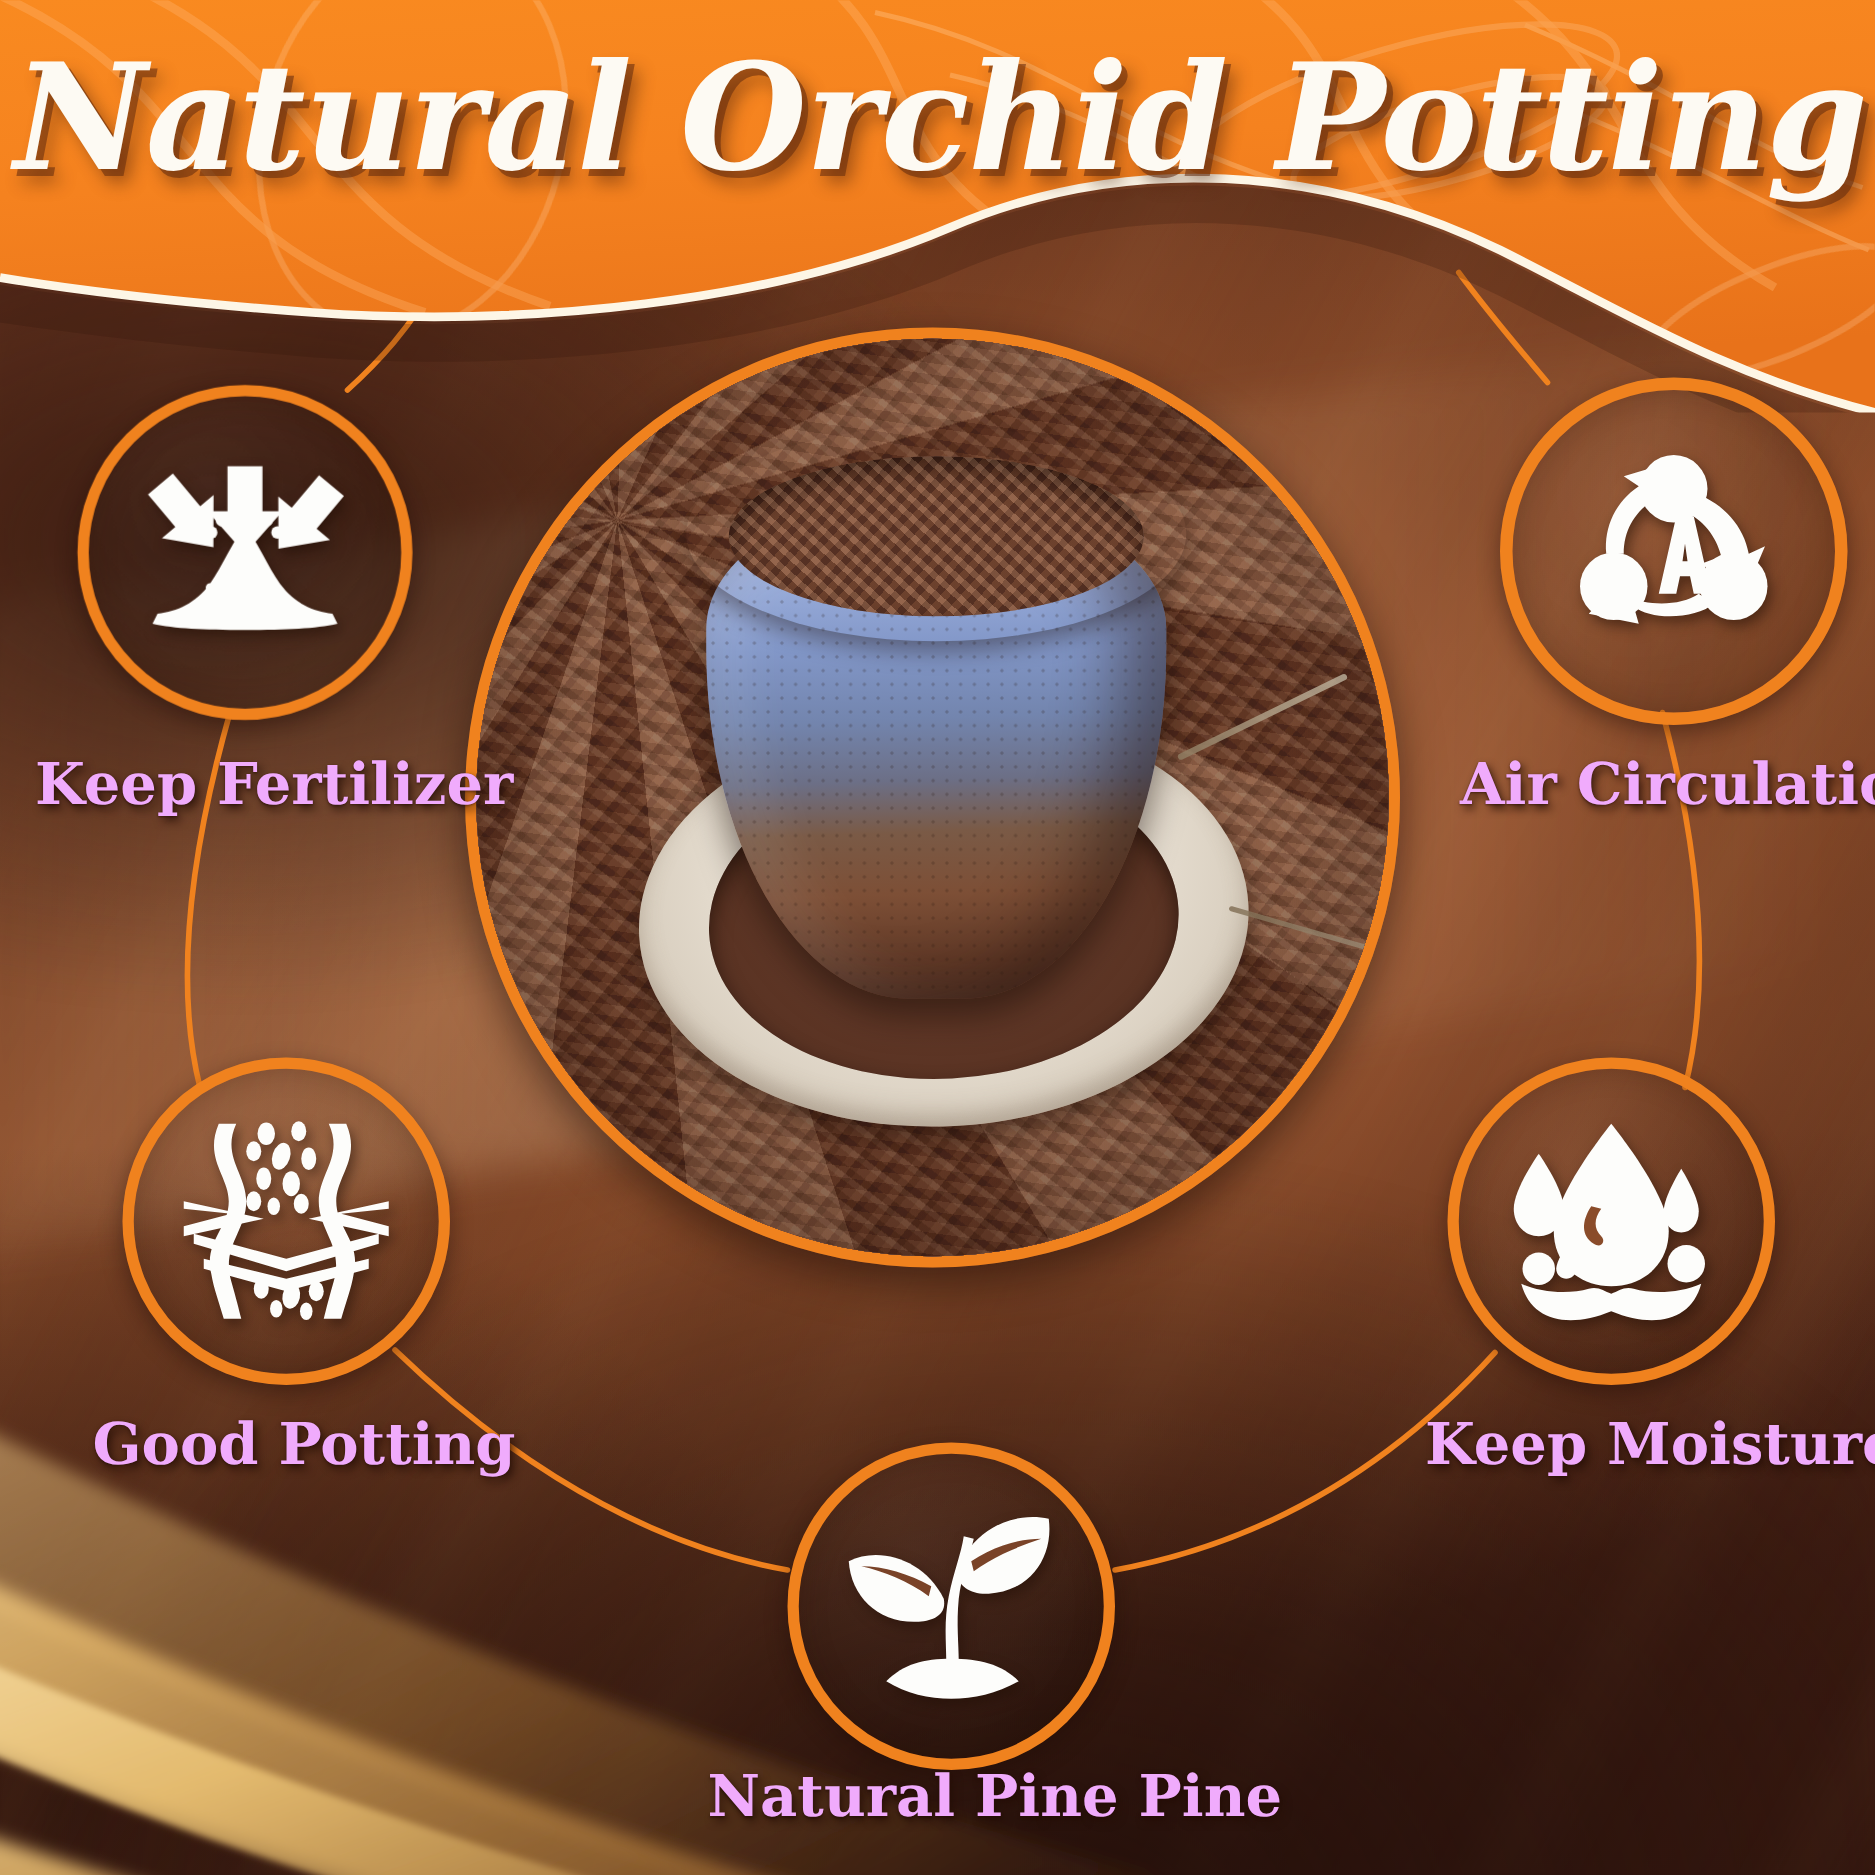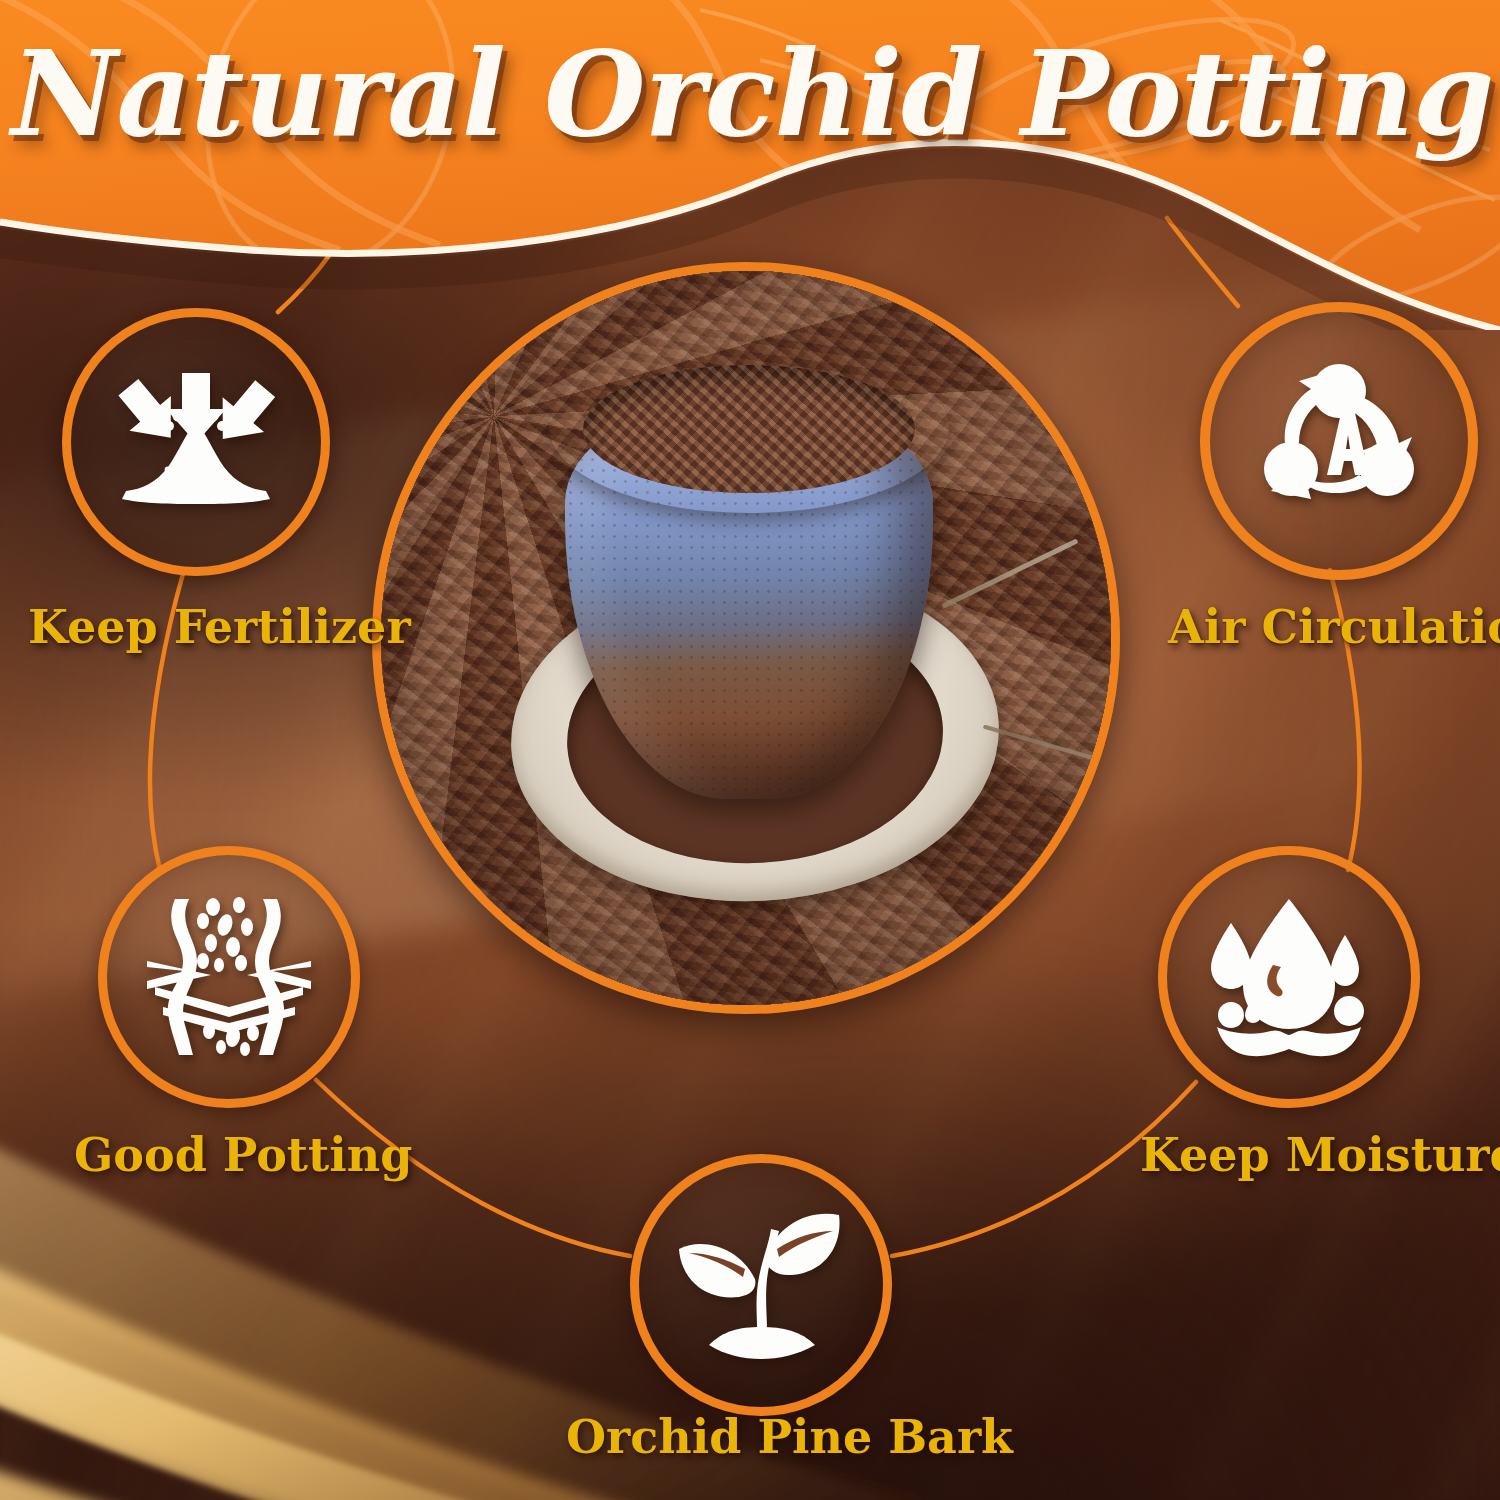--- a/index.html
+++ b/index.html
@@ -81,21 +81,21 @@
     box-shadow:0 6px 18px rgba(30,12,6,.45), inset 0 0 22px rgba(40,16,8,.22);
     background:radial-gradient(circle at 38% 32%, rgba(255,255,255,.045) 0%, rgba(0,0,0,.10) 72%, rgba(0,0,0,.20) 100%);
   }
   .ring.thick{border-width:10px;}
   .glyph{position:absolute;inset:0;display:flex;align-items:center;justify-content:center;}
   .glyph svg{filter:drop-shadow(3px 5px 5px rgba(35,14,6,.55));}
 
   .caption{
     position:absolute;
     font-family:"DejaVu Serif","Liberation Serif",serif;
-    font-weight:bold;font-size:46px;color:#eab308;
+    font-weight:bold;font-size:46px;color:#f0abfc;
     white-space:nowrap;
     text-shadow:3px 4px 7px rgba(36,14,6,.75), 0 1px 2px rgba(36,14,6,.6);
   }
 
   
   .hero{
     position:absolute;left:372px;top:262px;width:748px;height:752px;
     border-radius:50%;
     border:9px solid #f0821e;
     box-sizing:border-box;
@@ -505,15 +505,15 @@
 
           <path d="M36 142 C 50 128 66 124 88 124 C 110 124 128 128 142 142
                    C 124 152 106 156 88 156 C 70 156 52 152 36 142 Z"></path>
 
           <path d="M104 46 C 122 34 142 28 160 28 C 142 34 122 42 106 54 Z" fill="#7a4328"></path>
           <path d="M72 66 C 54 56 34 50 16 50 C 34 54 54 62 70 74 Z" fill="#7a4328"></path>
         </g>
       </svg>
     </div>
   </div>
-  <div class="caption" style="left:566px;top:1410px;">Orchid Pine Bark</div>
+  <div class="caption" style="left:566px;top:1410px;">Natural Pine Pine</div>
 
 </div>
 
 </body></html>

